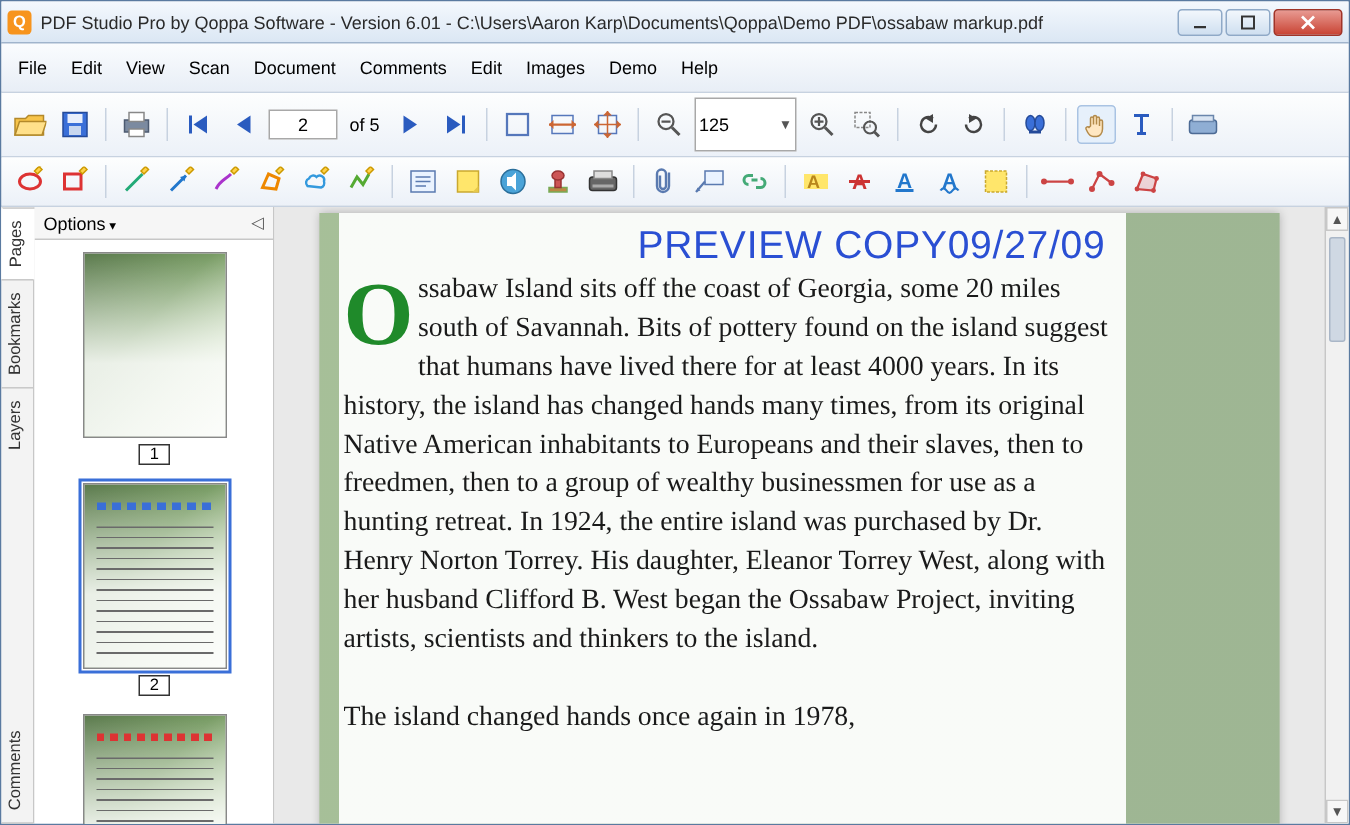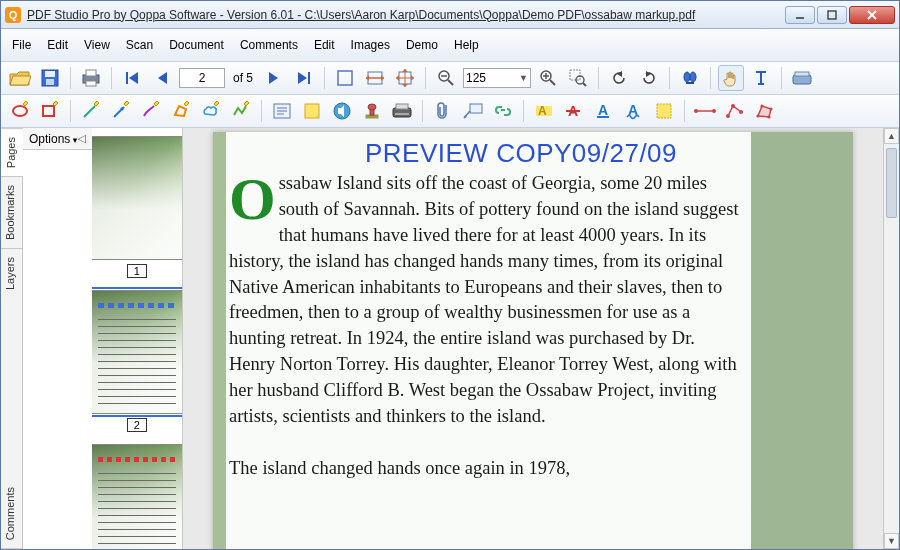--- a/index.html
+++ b/index.html
@@ -1,53 +1,53 @@
 <!DOCTYPE html>
 <html><head>
 <meta charset="utf-8">
 <style>
   * { box-sizing: border-box; margin: 0; padding: 0; }
   html, body { width: 900px; height: 550px; overflow: hidden; font-family: "Segoe UI", Tahoma, sans-serif; font-size: 12px; background: #fff; }
   .window { width: 900px; height: 550px; border: 1px solid #5a7aa0; display: flex; flex-direction: column; background: #fff; }
   .titlebar { height: 28px; background: linear-gradient(to bottom, #f4f8fd, #dbe7f4); display: flex; align-items: center; padding: 0 4px; border-bottom: 1px solid #a0b4cc; position: relative; }
   .app-icon { width: 16px; height: 16px; background: #f7941d; border-radius: 3px; display: flex; align-items: center; justify-content: center; color: #fff; font-weight: bold; font-size: 11px; margin-right: 6px; }
-  .titlebar-text { flex: 1; color: #2a2a2a; white-space: nowrap; overflow: hidden; text-decoration: underline; }
+  .titlebar-text { flex: 1; color: #2a2a2a; white-space: nowrap; overflow: hidden; }
   .win-buttons { display: flex; gap: 2px; }
   .win-btn { width: 30px; height: 18px; border: 1px solid #8fa9c7; background: linear-gradient(to bottom,#f2f7fc,#cfdff0); border-radius: 3px; display:flex; align-items:center; justify-content:center; font-size:11px; color:#333; }
   .win-btn.close { background: linear-gradient(to bottom,#e89a92,#c94434); color:#fff; border-color:#a03428; width:46px; }
   .menubar { height: 22px; background: linear-gradient(to bottom,#fafcfe,#e8eef6); border-bottom:1px solid #c7d2e0; display:flex; align-items:center; padding: 16px 4px; gap: 2px; }
   .menu-item { padding: 2px 7px; border-radius:2px; cursor:default; }
   .toolbar { background: linear-gradient(to bottom,#fdfefe,#ecf1f8); border-bottom:1px solid #c7d2e0; display:flex; align-items:center; padding: 3px 6px; gap: 4px; flex-wrap: wrap; min-height: 32px; }
   .tb-btn { width: 26px; height: 26px; border-radius:3px; display:flex; align-items:center; justify-content:center; background:transparent; border:1px solid transparent; }
   .tb-sep { width:1px; height:22px; background:#c7d2e0; margin: 0 3px; }
   .page-input { width: 46px; height:20px; border:1px solid #a8a8a8; background:#fff; text-align:center; font-size:12px; padding:1px 2px; }
-  .zoom-select { width: 68px; height:20px; border:1px solid #a8a8a8; background:#fff; font-size:12px; padding:0 2px; display:flex; align-items:center; justify-content:space-between; }
+  .zoom-select { width: 68px; height:36px; border:1px solid #a8a8a8; background:#fff; font-size:12px; padding:0 2px; display:flex; align-items:center; justify-content:space-between; }
   .zoom-select .caret { font-size:9px; color:#555; }
   .of-label { padding: 0 4px; }
   .body-area { flex:1; display:flex; min-height:0; }
   .sidetabs { width: 22px; background:#f3f3f3; border-right:1px solid #c7c7c7; display:flex; flex-direction:column; }
   .sidetab { transform: rotate(180deg); writing-mode: vertical-rl; padding:8px 3px; font-size:11px; color:#333; border-bottom:1px solid #c7c7c7; text-align:center; cursor:default; }
   .sidetab.active { background:#fff; border-right:1px solid #fff; margin-right:-1px; }
   .sidetab.bottom { margin-top:auto; border-top:1px solid #c7c7c7; border-bottom:none;}
-  .thumbs-panel { width: 160px; background:#fff; border-right:1px solid #c7c7c7; display:flex; flex-direction:row; }
+  .thumbs-panel { width: 160px; background:#fff; border-right:1px solid #c7c7c7; display:flex; flex-direction:column; }
   .thumbs-header { height:22px; border-bottom:1px solid #c7c7c7; display:flex; align-items:center; padding:0 6px; justify-content:space-between; background:#f6f6f6;}
   .thumbs-header .opts::after { content:" ▾"; font-size:9px;}
   .thumbs-header .collapse { font-size:11px; color:#555;}
   .thumbs-scroll { flex:1; overflow:auto; padding:8px; }
   .thumb-wrap { display:flex; flex-direction:column; align-items:center; margin-bottom:12px; }
   .thumb { width: 96px; height: 124px; border:1px solid #888; background: linear-gradient(135deg,#5b7a4d 0%, #779b63 40%, #b9d0a8 70%, #eaf2e2 100%); position:relative; overflow:hidden; }
   .thumb.selected { outline:2px solid #3a6fd8; outline-offset:1px; }
   .thumb .wash { position:absolute; inset:0; background: linear-gradient(to bottom, rgba(255,255,255,0.0), rgba(255,255,255,0.85) 60%);}
   .thumb .squiggle { position:absolute; left:8px; right:8px; top:12px; height:5px; background: repeating-linear-gradient(90deg,#3a6fd8 0 6px, transparent 6px 10px);}
   .thumb .textlines { position:absolute; left:8px; right:8px; top:28px; bottom:8px; background: repeating-linear-gradient(to bottom, #6a6a6a 0 1px, transparent 1px 7px);}
   .thumb-num { margin-top:4px; border:1px solid #333; padding:0 6px; font-size:11px; }
   .pdf-viewport { flex:1; background:#e9e9e9; display:flex; overflow:hidden; position:relative;}
   .pdf-page { margin: 4px auto 0 30px; width: 640px; height: 100%; background: linear-gradient(to right, rgba(162,188,148,.8) 0 2%, rgba(255,255,255,.92) 2% 84%, rgba(150,175,140,.75) 84% 100%), #b7cba9; box-shadow: 0 0 6px rgba(0,0,0,.25); position:relative; overflow:hidden;}
   .pdf-inner { position:absolute; left:16px; right:110px; top:6px;}
-  .watermark { display:flex; justify-content:flex-start; align-items:baseline; padding-left:136px; padding-right:6px; margin-bottom:2px;}
+  .watermark { display:flex; justify-content:flex-end; align-items:baseline; padding-left:136px; padding-right:6px; margin-bottom:2px;}
   .watermark span { color:#2a4fd3; font-size:26px; font-weight:400; font-family: Arial, sans-serif; letter-spacing:.5px;}
   .paragraph { font-family: Georgia, 'Times New Roman', serif; font-size:18.5px; line-height:1.4; color:#1a1a1a; }
   .dropcap { font-family: Georgia, serif; font-size:60px; line-height:52px; color:#1f8a2a; font-weight:bold; float:left; padding-right:3px; margin-top:2px;}
   .vs { width:16px; background:#f1f1f1; border-left:1px solid #c7c7c7; display:flex; flex-direction:column;}
   .vs .arrow { height:16px; display:flex; align-items:center; justify-content:center; font-size:9px; color:#555; background:#f7f7f7; border:1px solid #c7c7c7;}
   .vs .track { flex:1; background:#f1f1f1; position:relative;}
   .vs .thumb-bar { position:absolute; left:2px; right:2px; top:4px; height:70px; background:#cfd8e3; border:1px solid #a9b6c7; border-radius:2px;}
   svg { display:block; }
 </style>
 </head>

